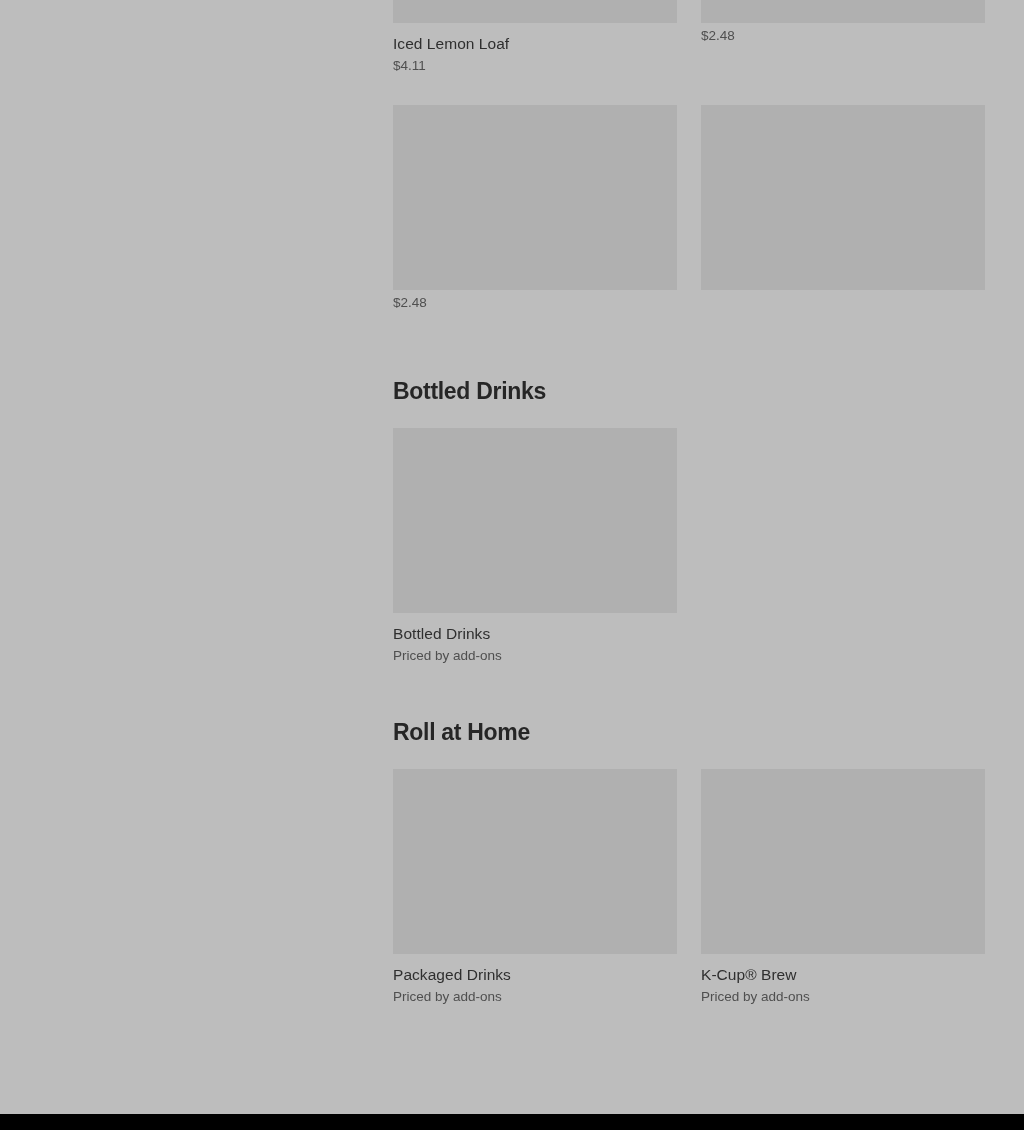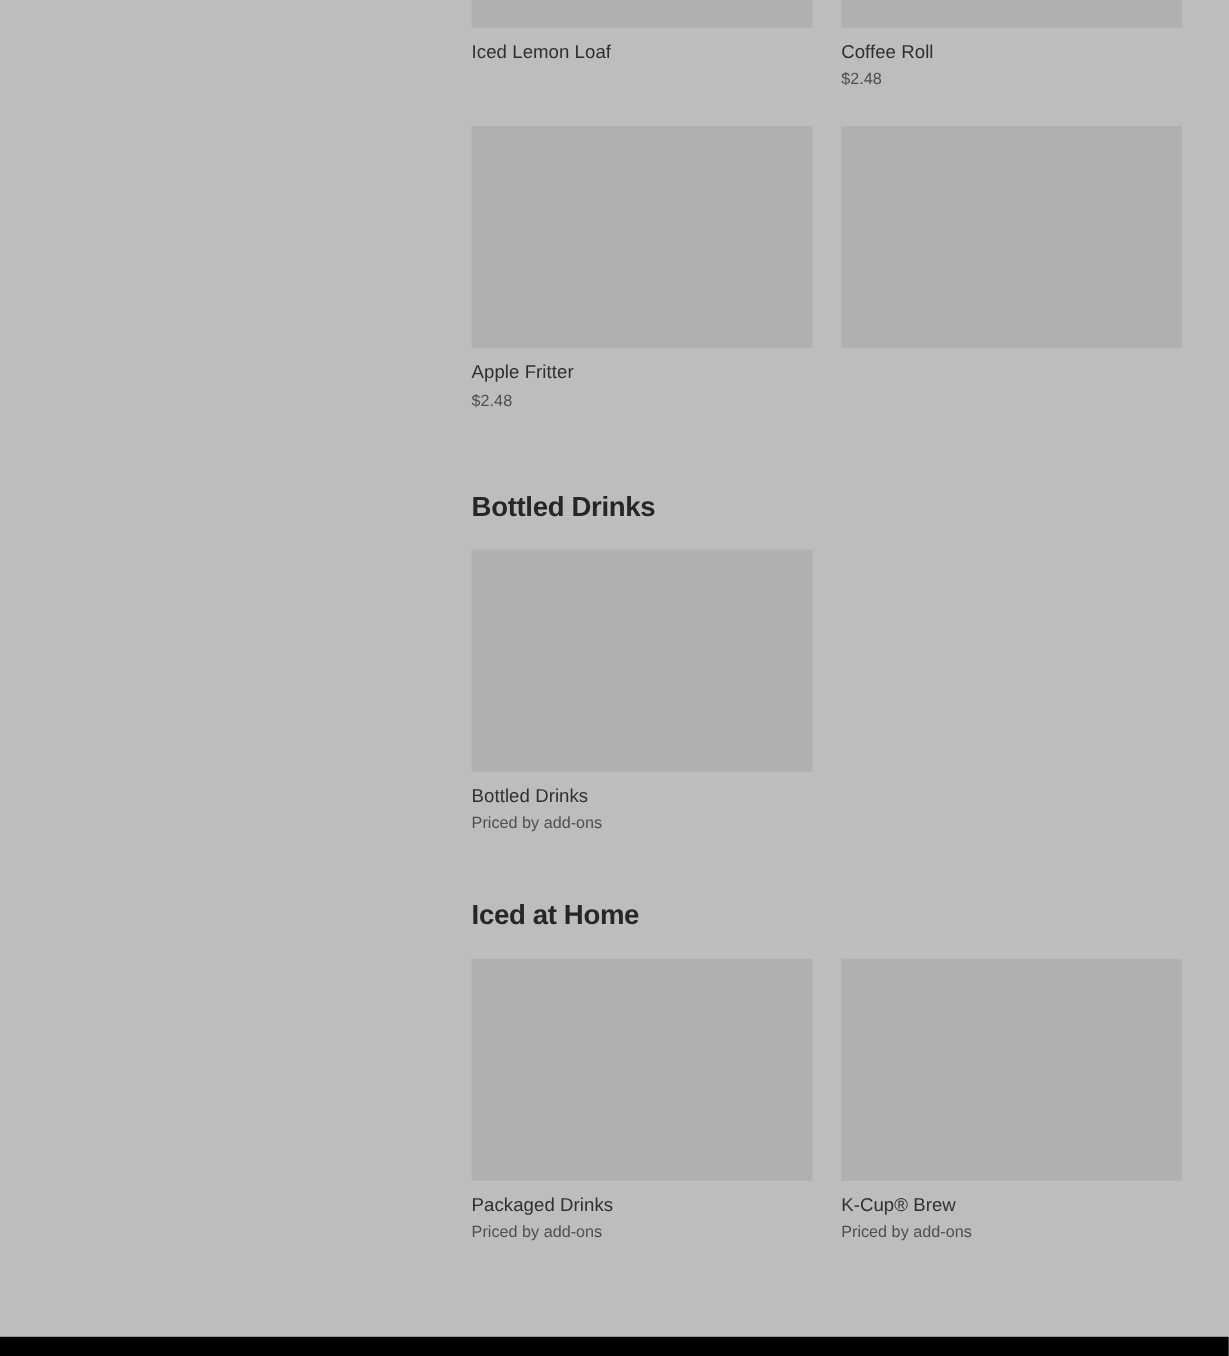--- a/index.html
+++ b/index.html
@@ -104,31 +104,30 @@
 <div id="page-root">
 
   <div class="menu-column">
 
     <section class="menu-section">
       <div class="item-grid">
 
         <div class="item-card">
           <div class="item-thumb"></div>
           <div class="item-name">Iced Lemon Loaf</div>
+          <div class="item-price">$4.11</div>
         </div>
 
         <div class="item-card">
           <div class="item-thumb"></div>
-          <div class="item-name">Coffee Roll</div>
           <div class="item-price">$2.48</div>
         </div>
 
         <div class="item-card">
           <div class="item-thumb"></div>
-          <div class="item-name">Apple Fritter</div>
           <div class="item-price">$2.48</div>
         </div>
 
         <div class="item-card">
           <div class="item-thumb"></div>
         </div>
 
       </div>
     </section>
 
@@ -143,21 +142,21 @@
           <div class="item-name">Bottled Drinks</div>
           <div class="item-price">Priced by add-ons</div>
         </div>
 
       </div>
     </section>
 
     <div class="spacer-md"></div>
 
     <section class="menu-section">
-      <h2 class="section-title">Iced at Home</h2>
+      <h2 class="section-title">Roll at Home</h2>
       <div class="item-grid">
 
         <div class="item-card">
           <div class="item-thumb"></div>
           <div class="item-name">Packaged Drinks</div>
           <div class="item-price">Priced by add-ons</div>
         </div>
 
         <div class="item-card">
           <div class="item-thumb"></div>

